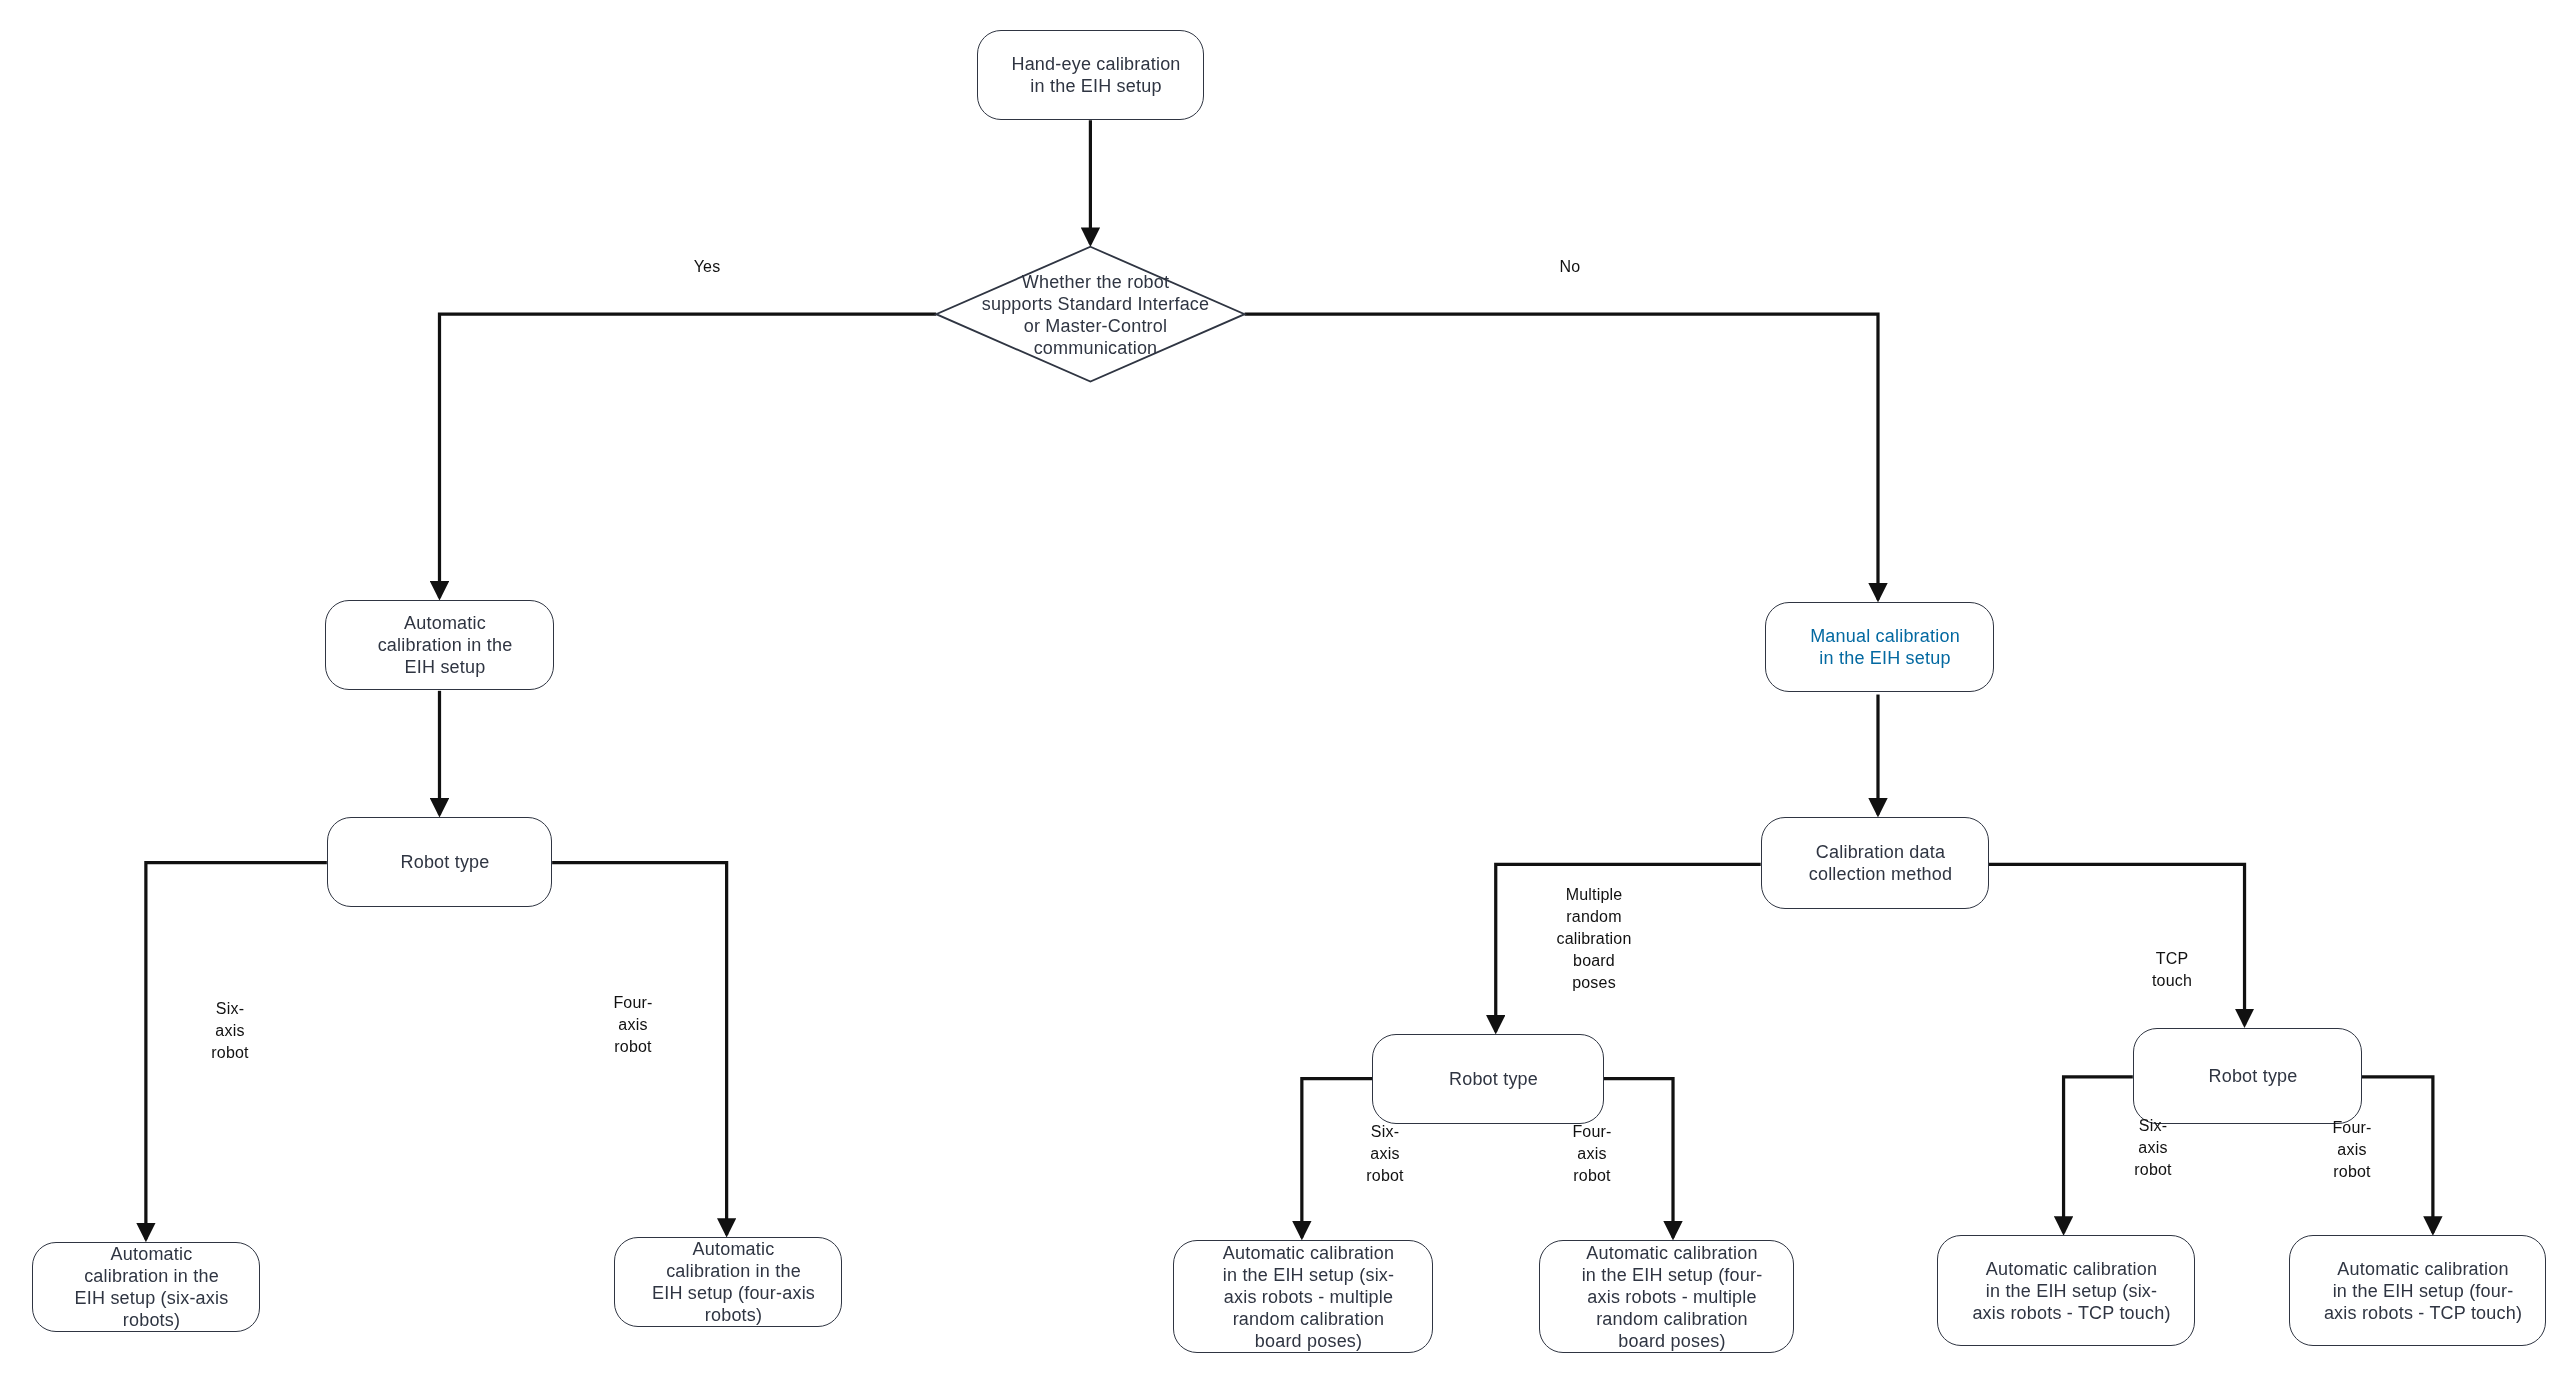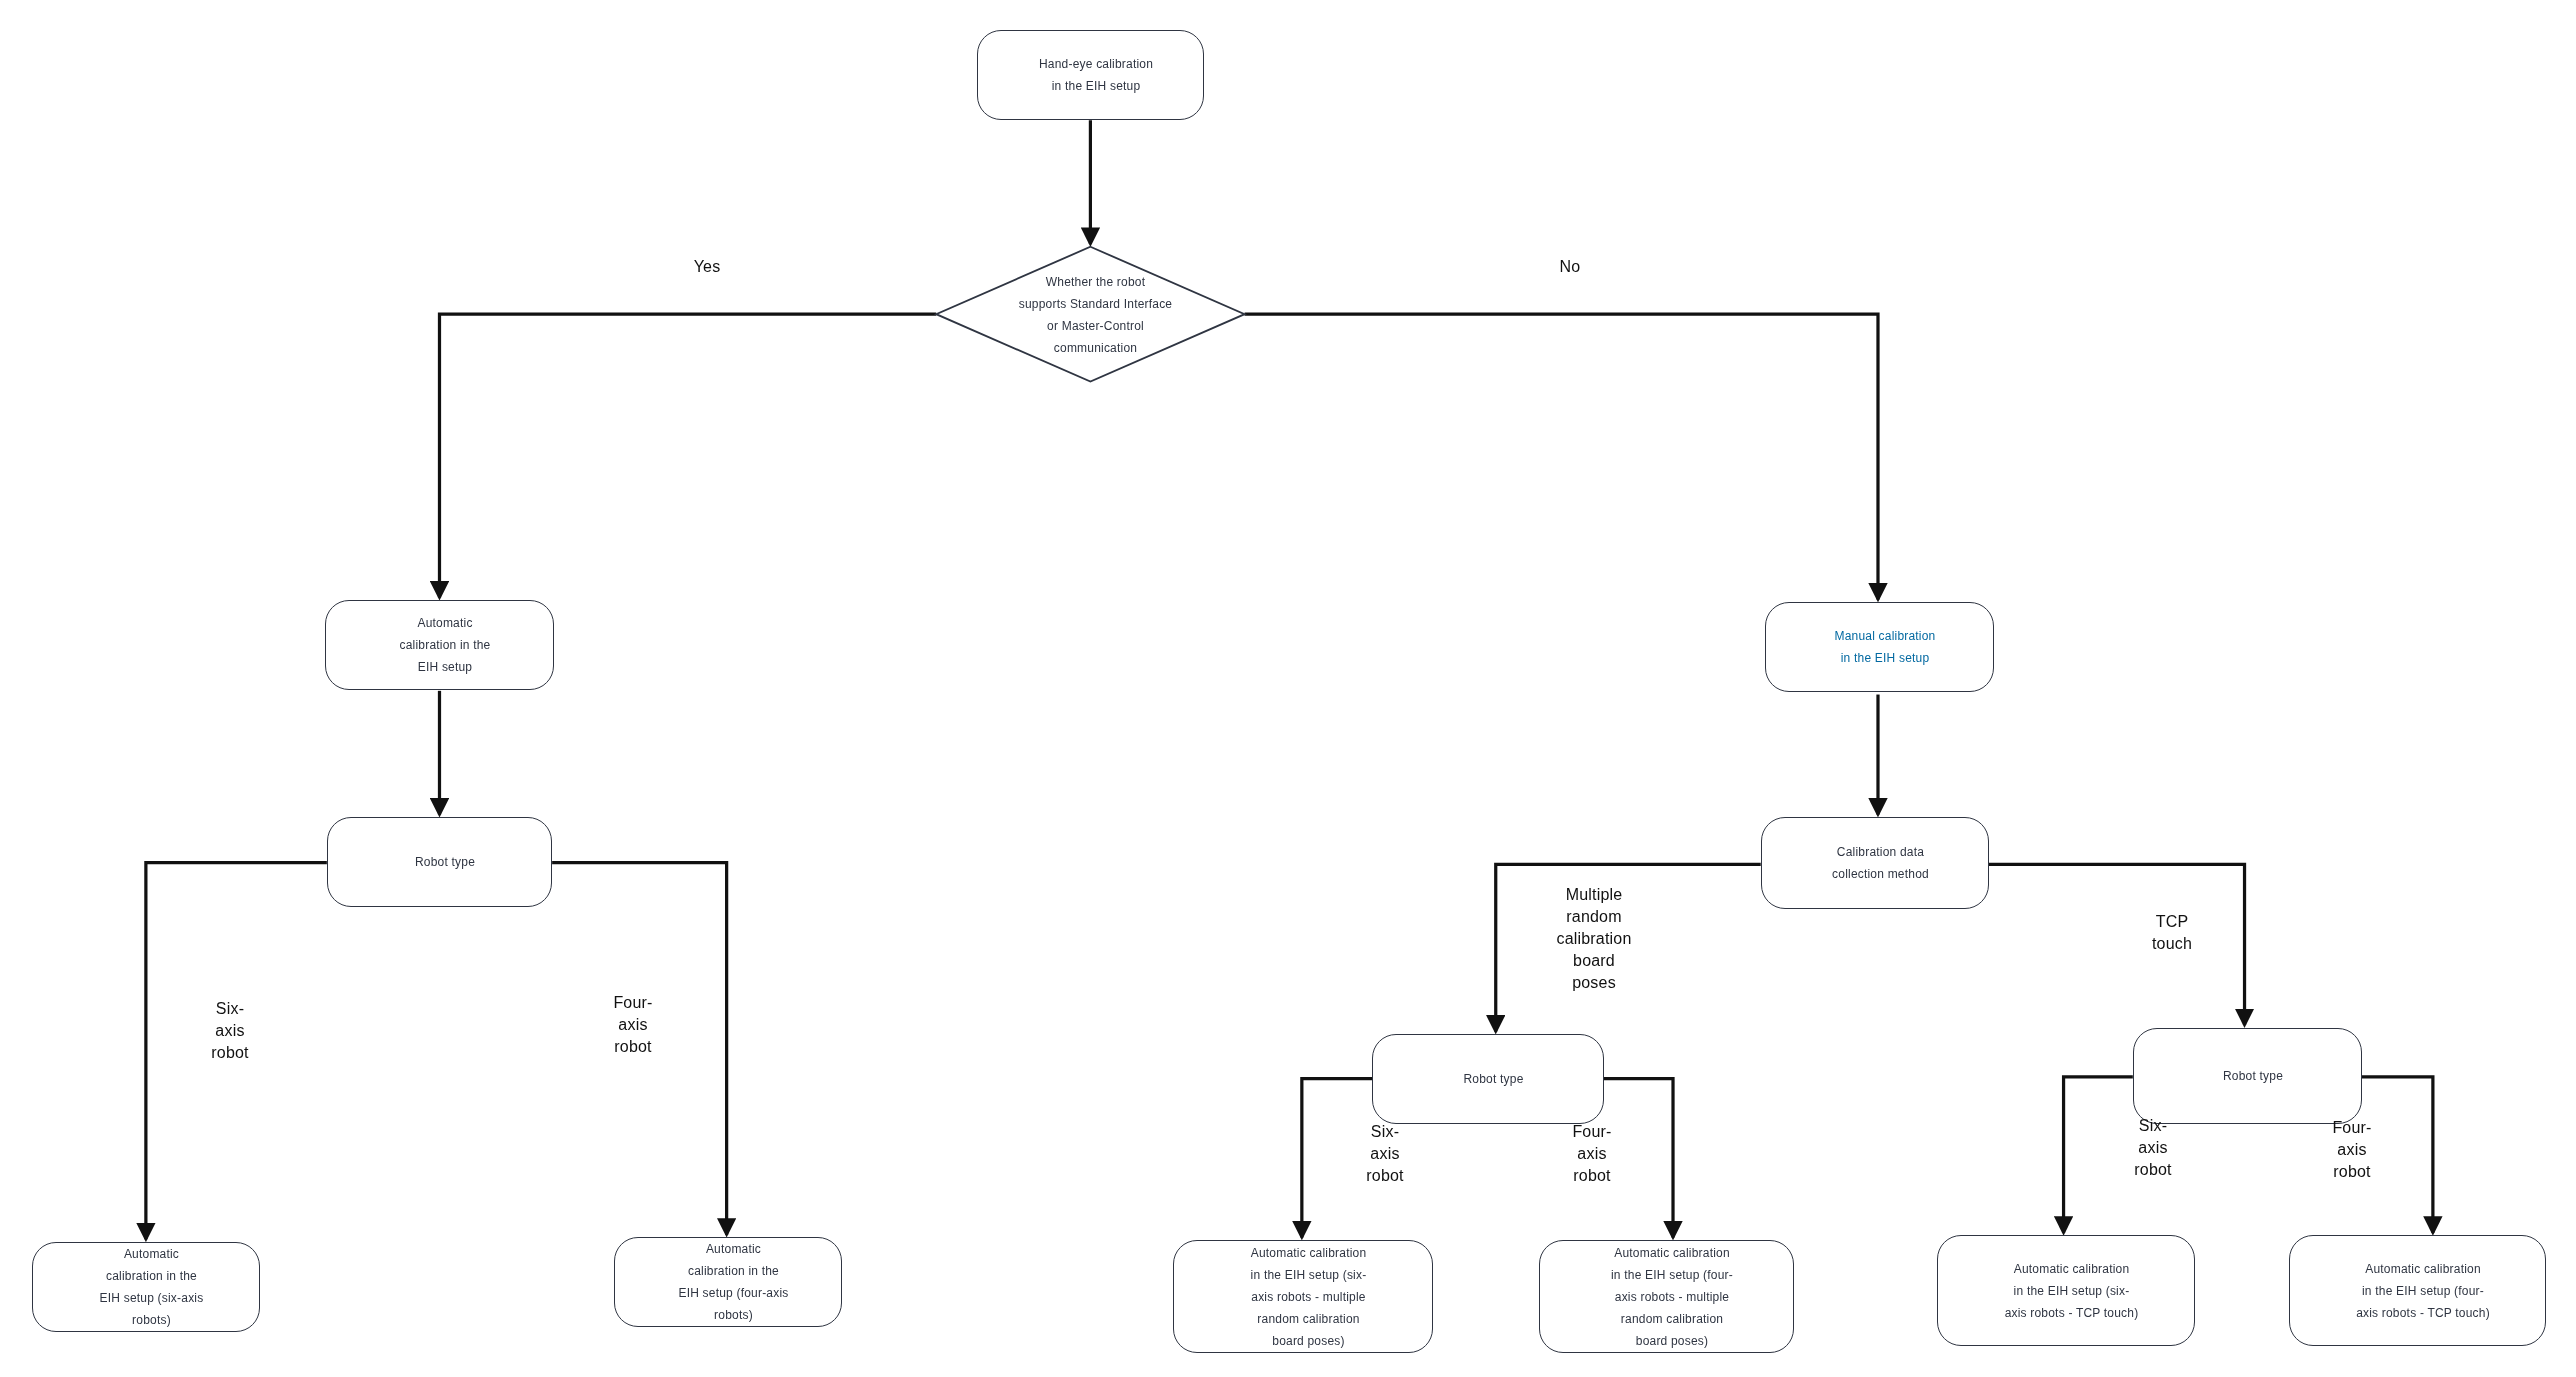--- a/index.html
+++ b/index.html
@@ -18,21 +18,21 @@
     left: 0; top: 0; width: 0; height: 0;
   }
   .node {
     position: absolute;
     box-sizing: border-box;
     display: flex;
     align-items: center;
     justify-content: center;
     text-align: center;
     white-space: pre-line;
-    font-size: 12px;
+    font-size: 18px;
     line-height: 22px;
     letter-spacing: 0.2px;
     padding-left: 11px;
   }
   .node.rect {
     border-style: solid;
     border-width: 1.8px;
     border-radius: 24px;
   }
   .node.diamond-label {
@@ -117,20 +117,20 @@
 axis robots - TCP touch)</div>
     </div>
   <div id="label-layer">
       <div class="edge-label" style="left: 707px; top: 267px; color: rgb(17, 17, 17);">Yes</div>
       <div class="edge-label" style="left: 1570px; top: 267px; color: rgb(17, 17, 17); text-align: right;">No</div>
       <div class="edge-label" style="left: 230px; top: 1031px; color: rgb(17, 17, 17);">Six-axis robot</div>
       <div class="edge-label" style="left: 633px; top: 1025px; color: rgb(17, 17, 17);">Four-axis robot</div>
       <div class="edge-label" style="left: 1594px; top: 939px; color: rgb(17, 17, 17);">Multiple random
 calibration board
 poses</div>
-      <div class="edge-label" style="left: 2172px; top: 933px; color: rgb(17, 17, 17);">TCP touch</div>
+      <div class="edge-label" style="left: 2172px; top: 970px; color: rgb(17, 17, 17);">TCP touch</div>
       <div class="edge-label" style="left: 1385px; top: 1154px; color: rgb(17, 17, 17);">Six-axis robot</div>
       <div class="edge-label" style="left: 1592px; top: 1154px; color: rgb(17, 17, 17);">Four-axis robot</div>
       <div class="edge-label" style="left: 2153px; top: 1148px; color: rgb(17, 17, 17);">Six-axis robot</div>
       <div class="edge-label" style="left: 2352px; top: 1150px; color: rgb(17, 17, 17);">Four-axis robot</div>
     </div>
 </div>
 
 
 </body></html>

